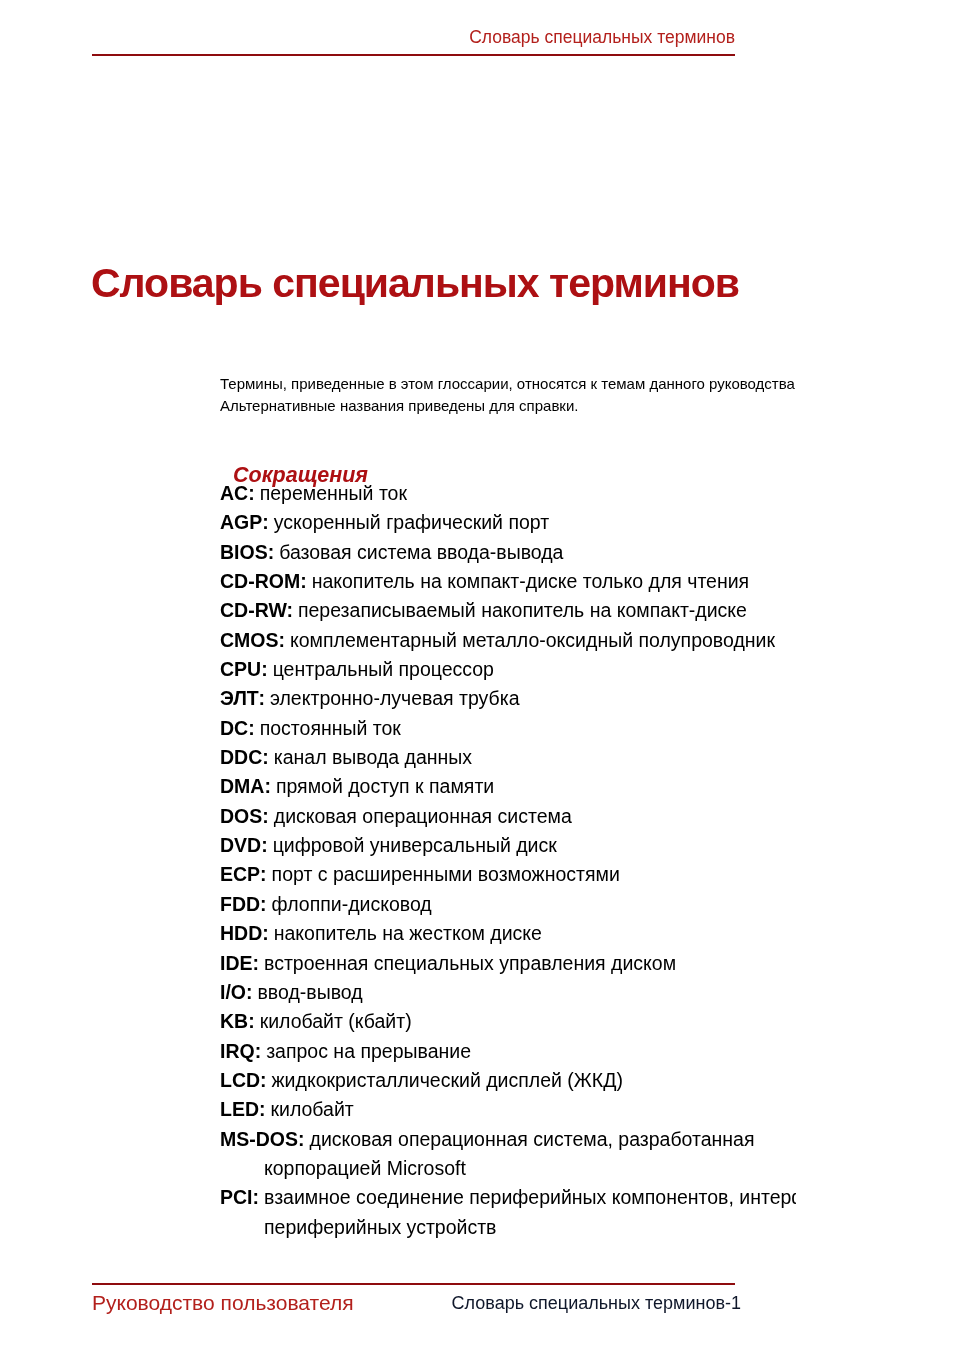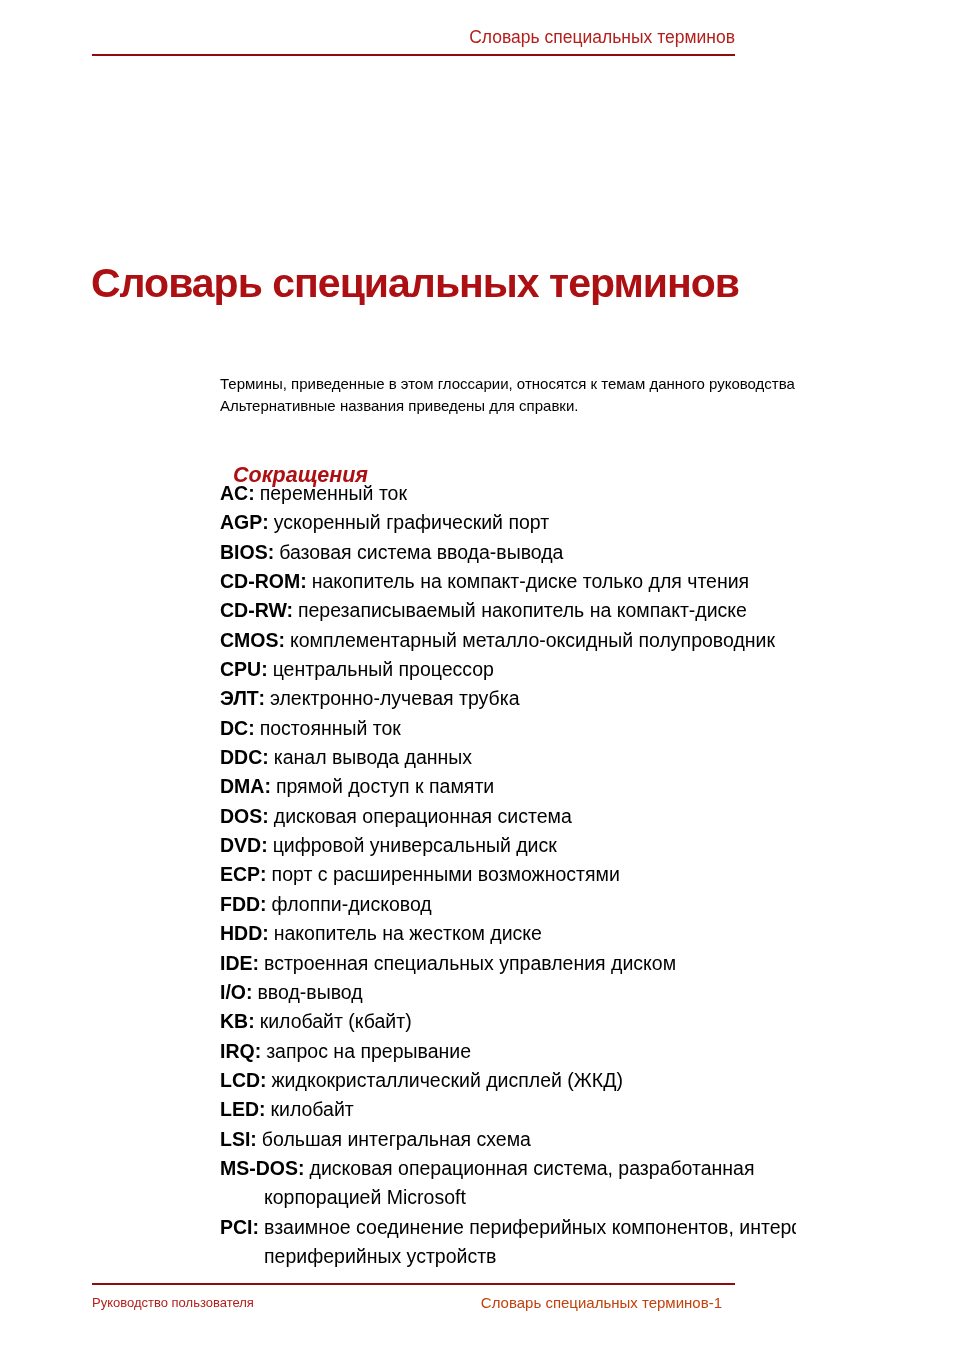--- a/index.html
+++ b/index.html
@@ -94,31 +94,31 @@
     top: 1283px;
     left: 92px;
     right: 61px;
     height: 0;
     border-top: 2px solid #8e0c0e;
   }
   .footer-left {
     position: absolute;
     top: 1292px;
     left: 92px;
-    font-size: 13px;
+    font-size: 21px;
     line-height: 22px;
     color: #b3201c;
   }
   .footer-right {
     position: absolute;
     top: 1292px;
-    right: 74px;
-    font-size: 15px;
+    right: 55px;
+    font-size: 18px;
     line-height: 22px;
-    color: #c2410c;
+    color: #0f172a;
   }
 </style>
 </head>
 <body>
 
 <div class="page">
 
   <div class="running-header">Словарь специальных терминов</div>
   <div class="header-rule"></div>
 
@@ -144,21 +144,20 @@
     <div class="abbr-item"><span class="term">DVD:</span><span>цифровой универсальный диск</span></div>
     <div class="abbr-item"><span class="term">ECP:</span><span>порт с расширенными возможностями</span></div>
     <div class="abbr-item"><span class="term">FDD:</span><span>флоппи-дисковод</span></div>
     <div class="abbr-item"><span class="term">HDD:</span><span>накопитель на жестком диске</span></div>
     <div class="abbr-item"><span class="term">IDE:</span><span>встроенная специальных управления диском</span></div>
     <div class="abbr-item"><span class="term">I/O:</span><span>ввод-вывод</span></div>
     <div class="abbr-item"><span class="term">KB:</span><span>килобайт (кбайт)</span></div>
     <div class="abbr-item"><span class="term">IRQ:</span><span>запрос на прерывание</span></div>
     <div class="abbr-item"><span class="term">LCD:</span><span>жидкокристаллический дисплей (ЖКД)</span></div>
     <div class="abbr-item"><span class="term">LED:</span><span>килобайт</span></div>
-    <div class="abbr-item"><span class="term">LSI:</span><span>большая интегральная схема</span></div>
     <div class="abbr-item"><span class="term">MS-DOS:</span><span>дисковая операционная система, разработанная корпорацией Microsoft</span></div>
     <div class="abbr-item"><span class="term">PCI:</span><span>взаимное соединение периферийных компонентов, интерфейс периферийных устройств</span></div>
   </div>
 
   <div class="footer-rule"></div>
   <div class="footer-left">Руководство пользователя</div>
   <div class="footer-right">Словарь специальных терминов-1</div>
 
 </div>
 

